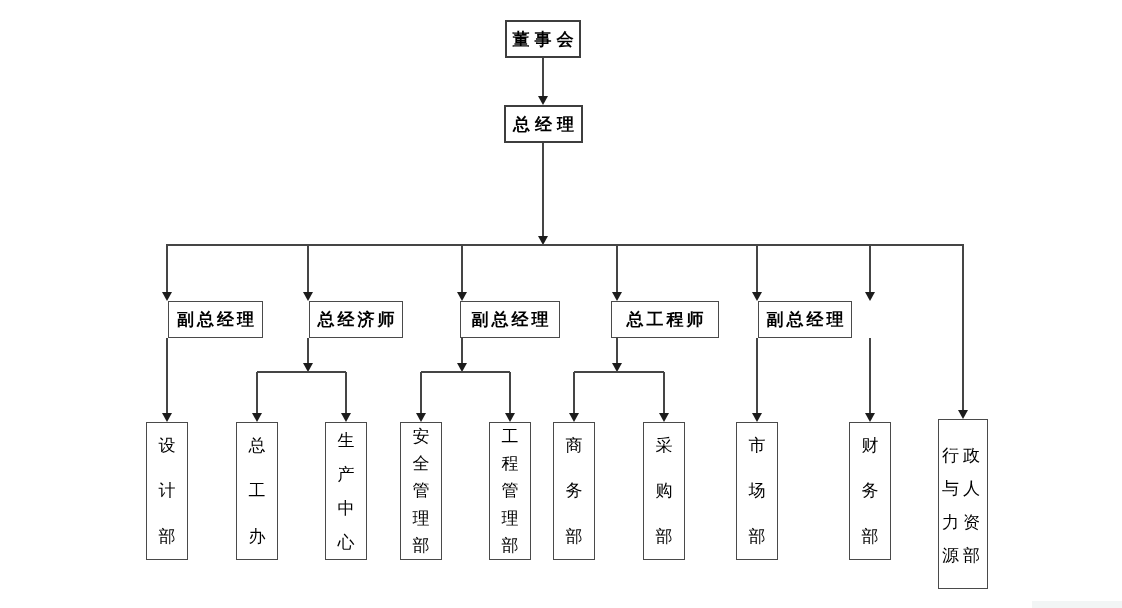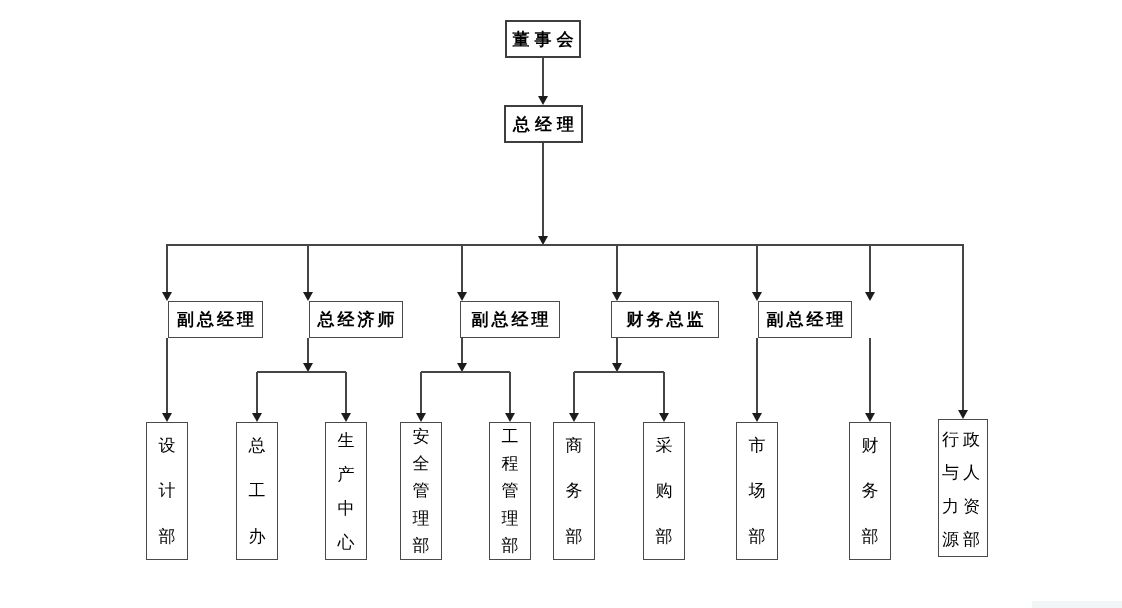--- a/index.html
+++ b/index.html
@@ -93,21 +93,21 @@
   <div class="box l2" style="left:120px; top:301px; width:95px; height:37px;">
     <span>副总经理</span>
   </div>
   <div class="box l2" style="left:261px; top:301px; width:94px; height:37px;">
     <span>总经济师</span>
   </div>
   <div class="box l2" style="left:412px; top:301px; width:100px; height:37px;">
     <span>副总经理</span>
   </div>
   <div class="box l2" style="left:563px; top:301px; width:108px; height:37px;">
-    <span>财务总监</span>
+    <span>总工程师</span>
   </div>
   <div class="box l2" style="left:710px; top:301px; width:94px; height:37px;">
     <span>副总经理</span>
   </div>
 
   <div class="box l3" style="left:146px; top:422px; width:42px; height:138px;">
     <div class="vchars">
         <span>设</span>
         <span>计</span>
         <span>部</span>
@@ -167,19 +167,19 @@
         <span>部</span>
       </div>
   </div>
   <div class="box l3" style="left:849px; top:422px; width:42px; height:138px;">
     <div class="vchars">
         <span>财</span>
         <span>务</span>
         <span>部</span>
       </div>
   </div>
-  <div class="box l3" style="left:938px; top:419px; width:50px; height:138px;">
+  <div class="box l3" style="left:938px; top:419px; width:50px; height:170px;">
     <div class="wrap2">行政与人力资源部</div>
   </div>
 
   <div class="corner-strip" style="left:1032px; top:601px; width:90px; height:7px;"></div>
 
 </div>
 
 </body></html>

